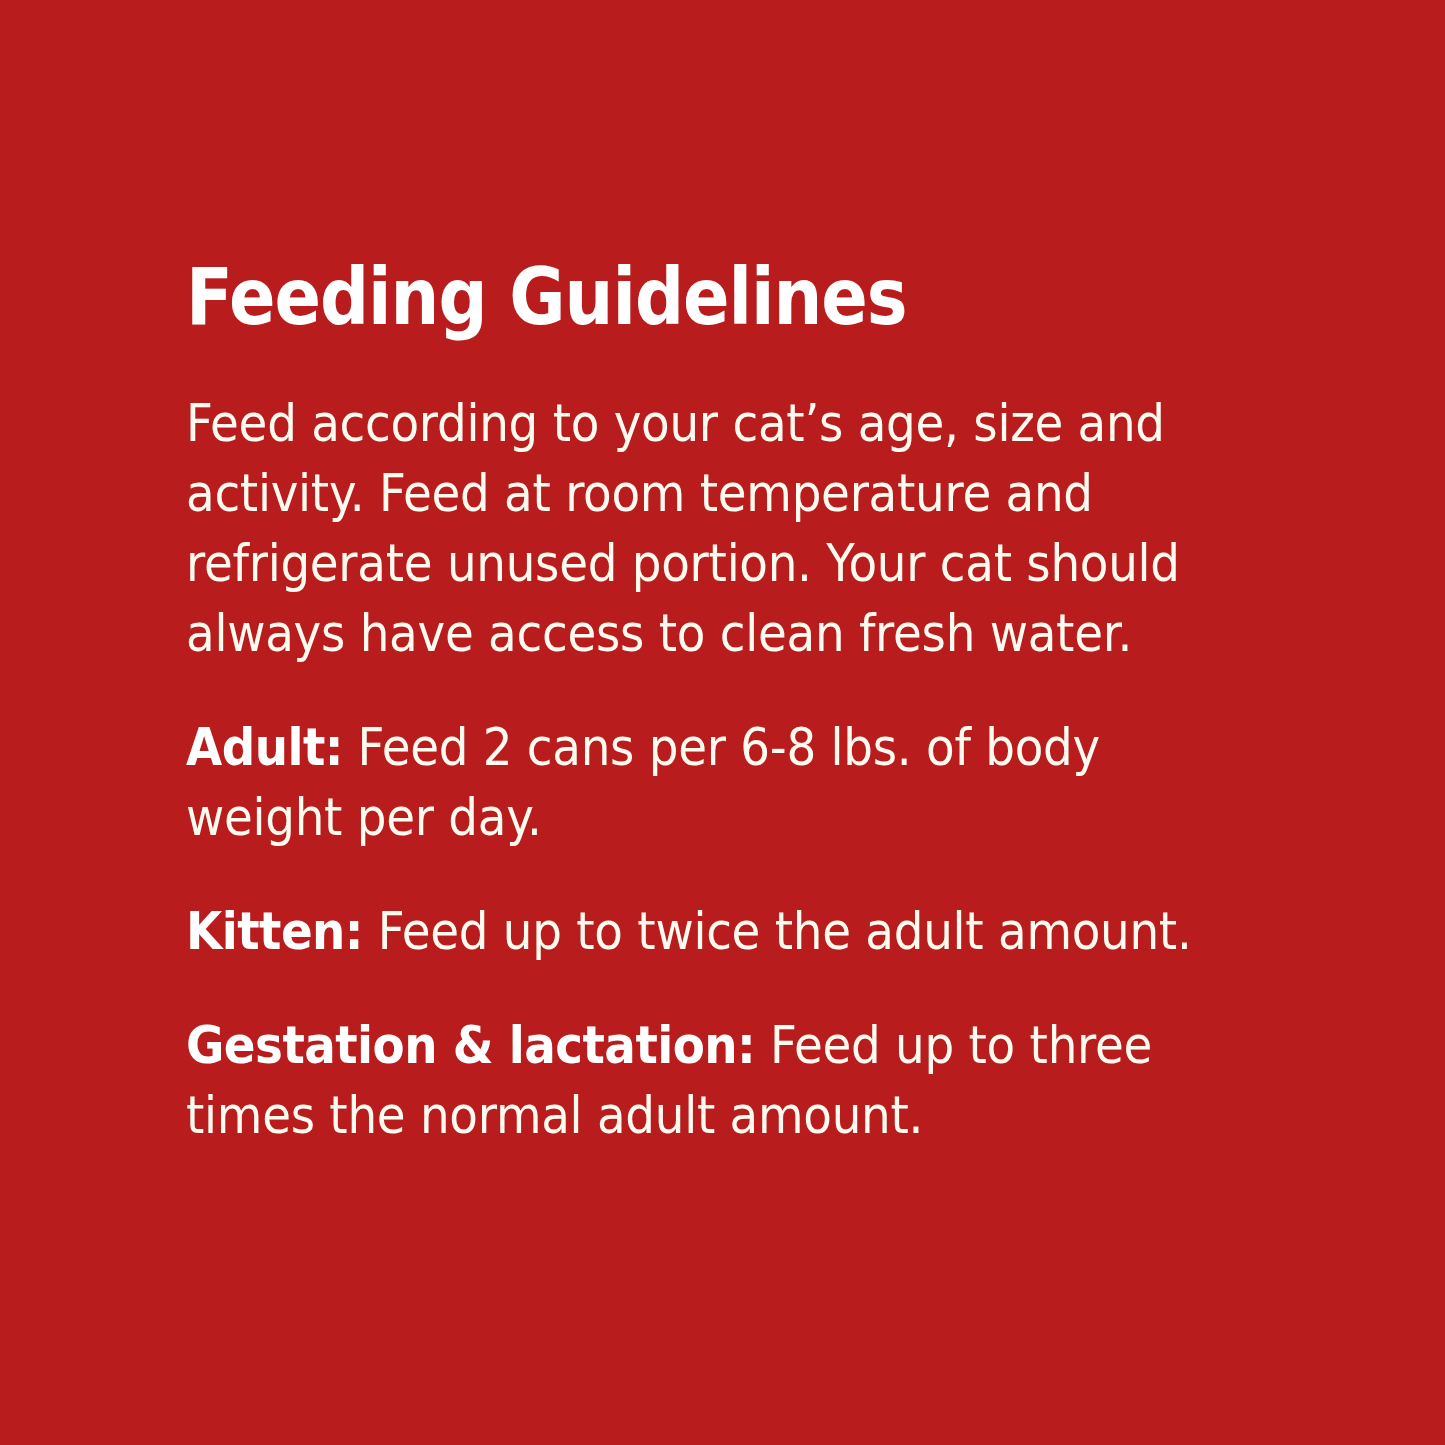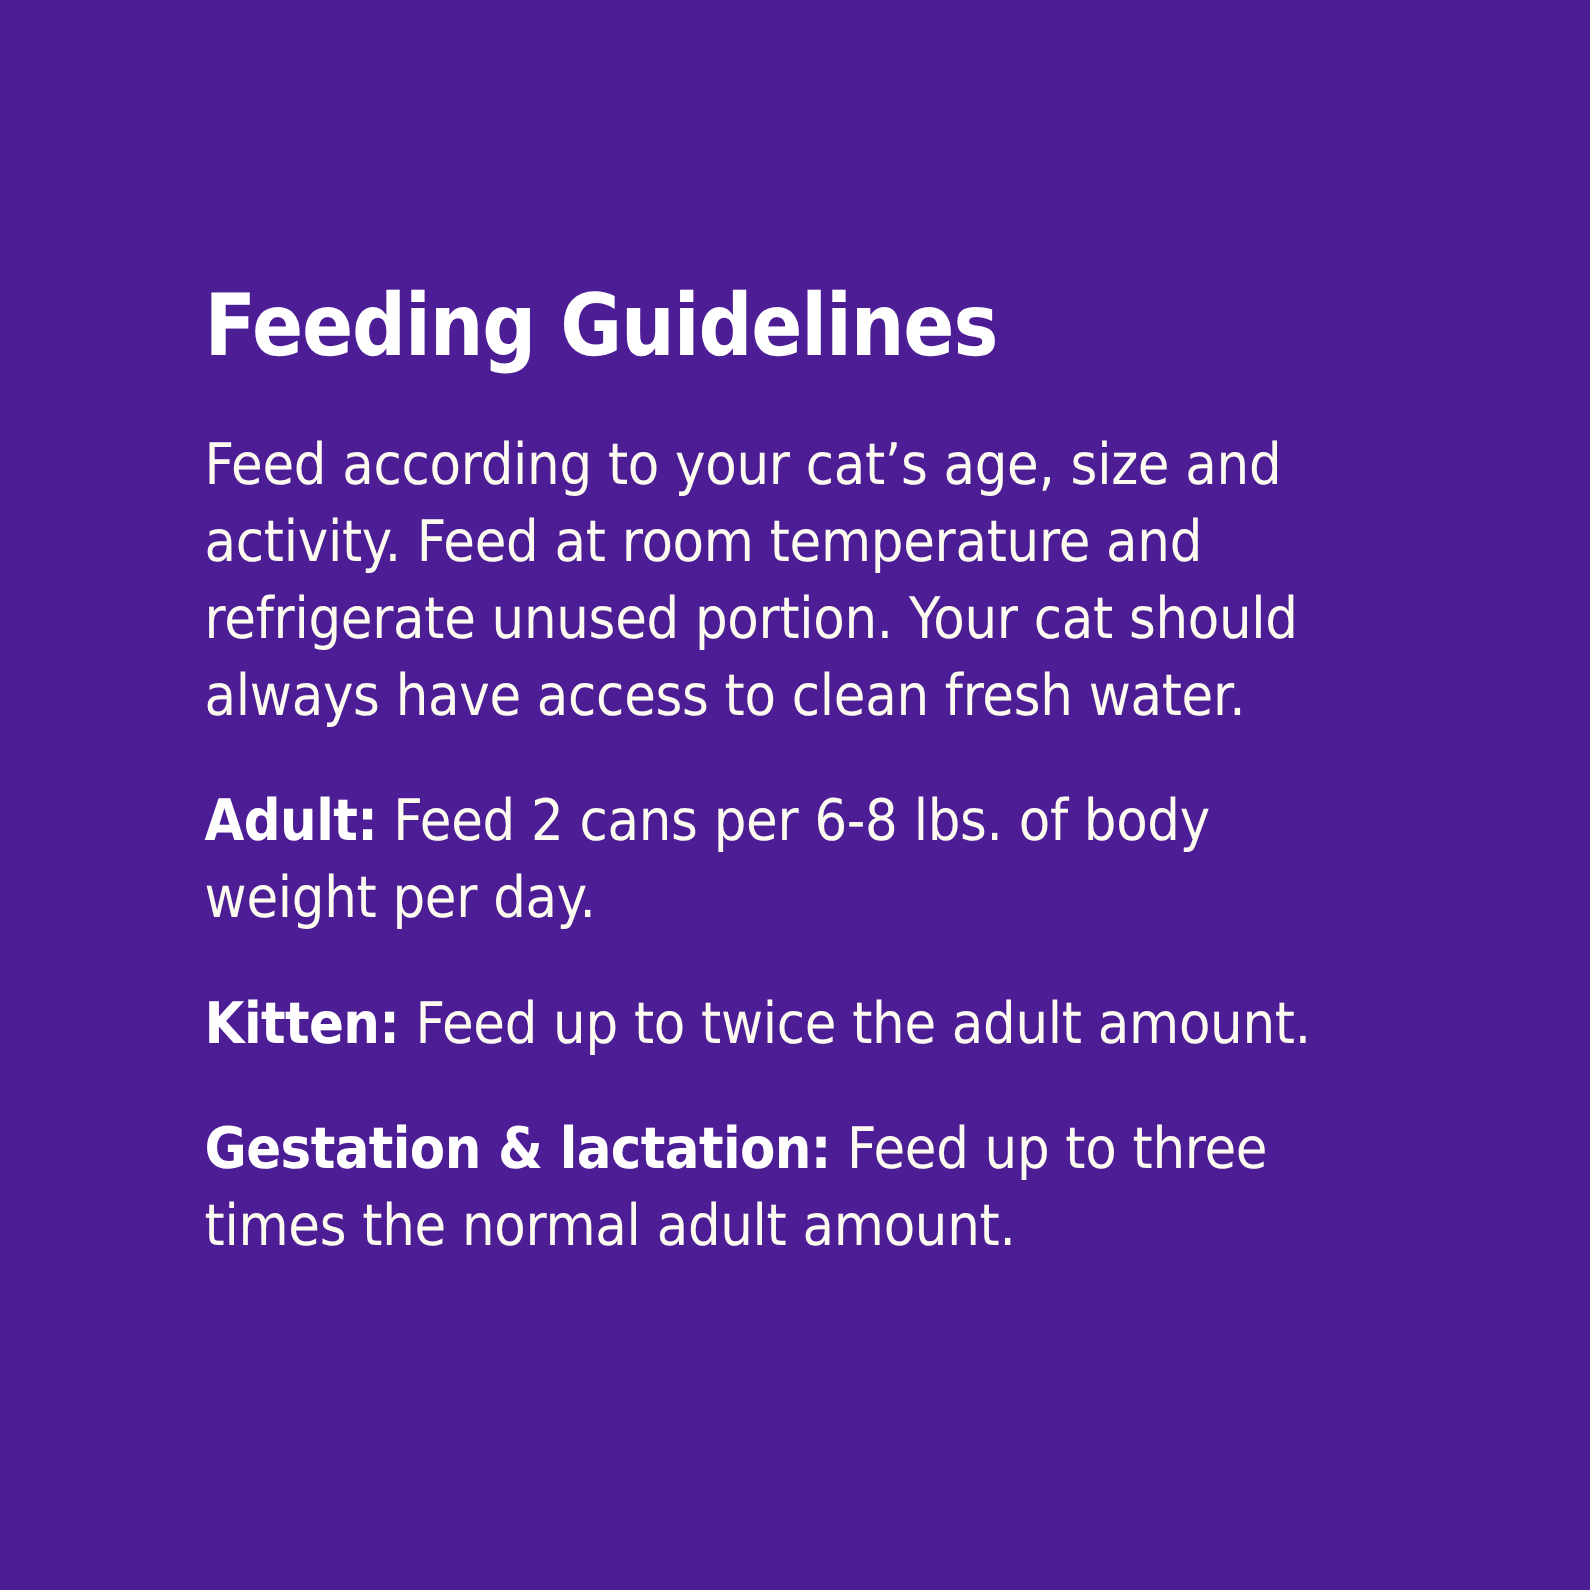--- a/index.html
+++ b/index.html
@@ -13,21 +13,21 @@
     height: 1445px;
     background: #FBAE1F;
     font-family: "Liberation Sans", sans-serif;
     overflow: hidden;
   }
 
   .panel {
     position: relative;
     width: 1445px;
     height: 1445px;
-    background: #4c1d95;
+    background: #b91c1c;
     box-sizing: border-box;
   }
 
   .content {
     position: absolute;
     left: 186px;
     top: 258px;
     width: 1090px;
   }
 

